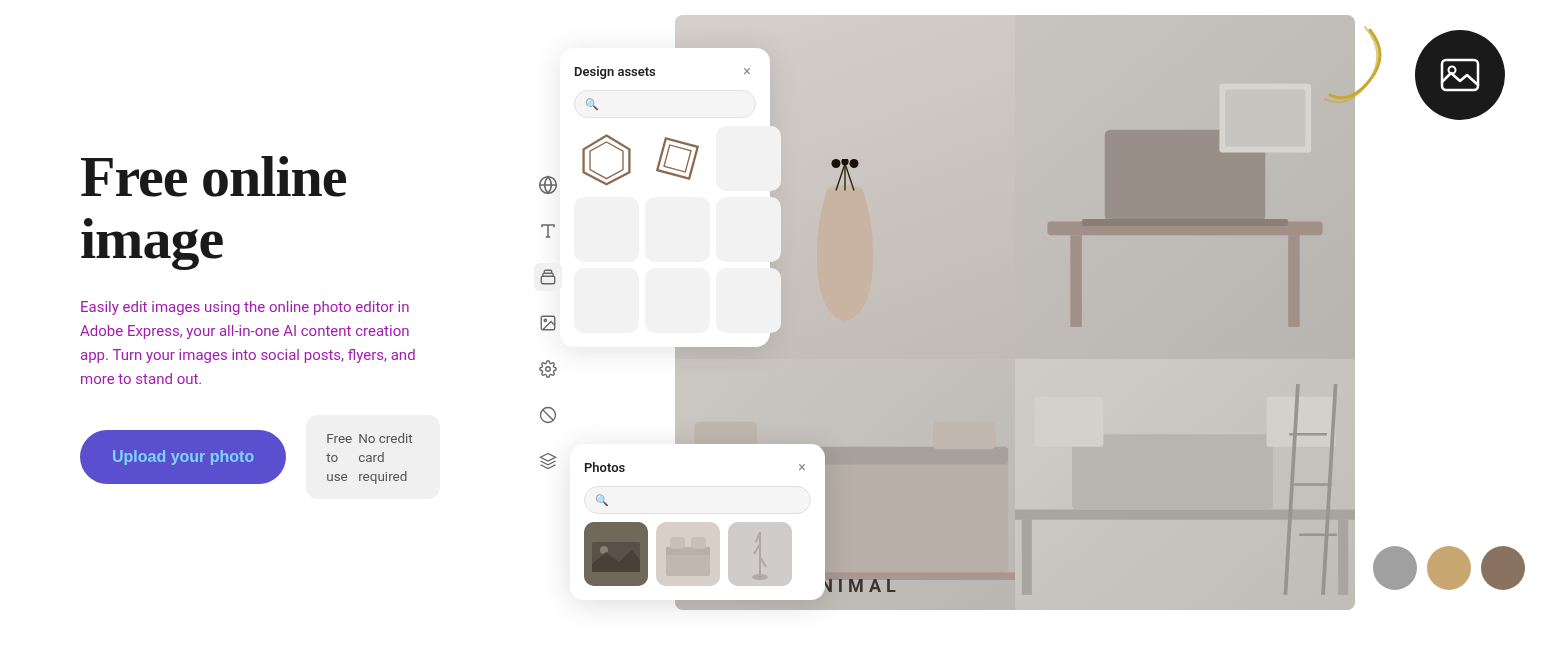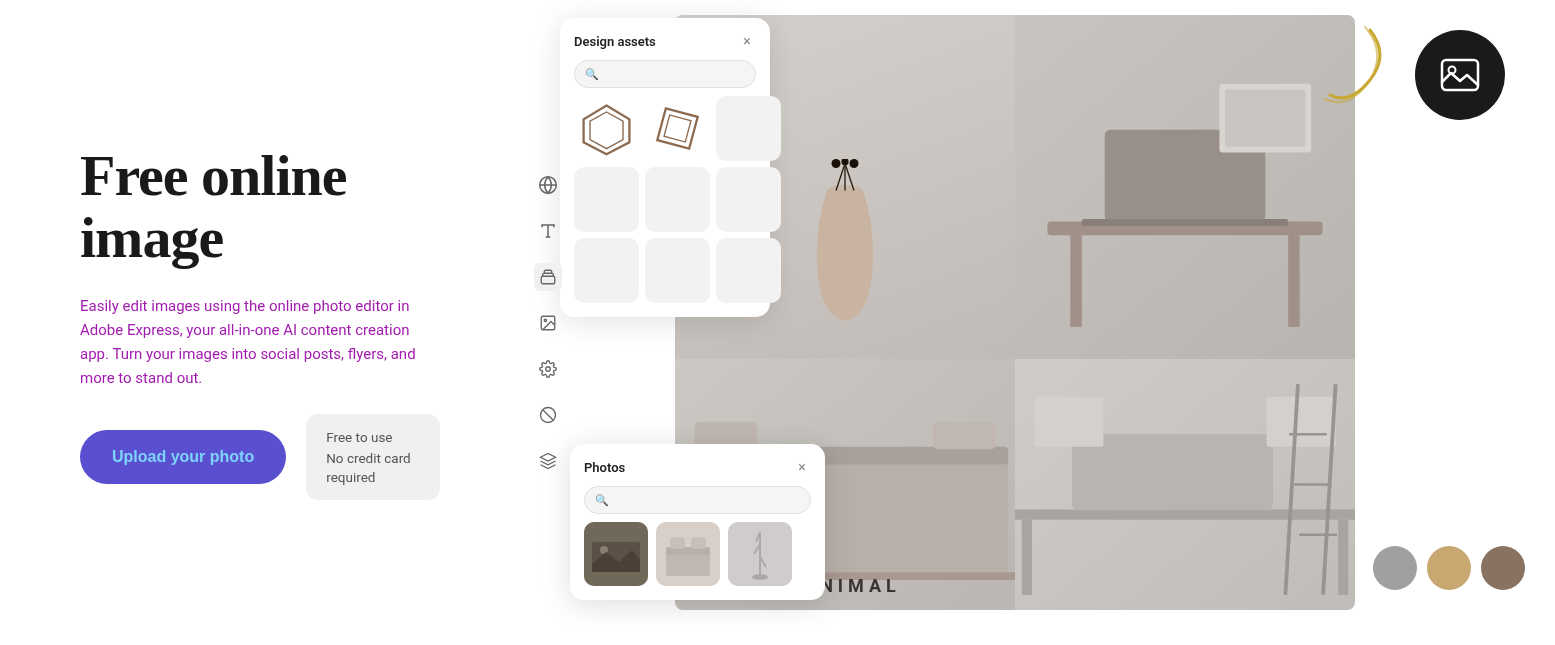--- a/index.html
+++ b/index.html
@@ -65,42 +65,42 @@
       font-weight: 600;
       cursor: pointer;
       white-space: nowrap;
     }
 
     .free-badge {
       background: #f0f0f0;
       border-radius: 12px;
       padding: 14px 20px;
       display: flex;
-      flex-direction: column;
+      flex-direction: row;
       gap: 2px;
     }
 
     .free-badge-line {
       font-size: 13.5px;
       color: #555;
       line-height: 1.4;
     }
 
     
     .right-visual {
       flex: 1;
       position: relative;
       height: 645px;
       overflow: hidden;
     }
 
     
     .design-assets-panel {
       position: absolute;
-      top: 18px;
+      top: 48px;
       left: 40px;
       width: 210px;
       background: #fff;
       border-radius: 14px;
       box-shadow: 0 4px 30px rgba(0,0,0,0.12);
       padding: 14px;
       z-index: 5;
       text-align: right;
     }
 

